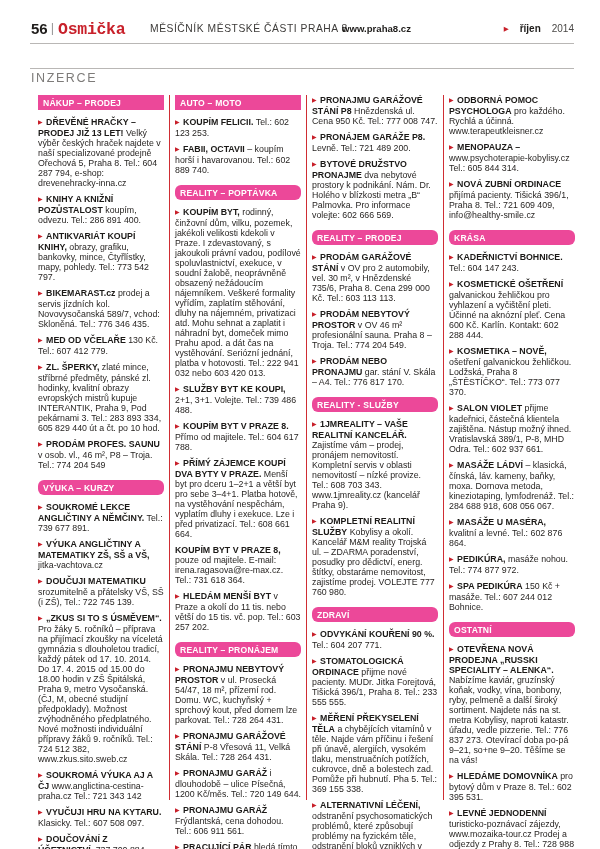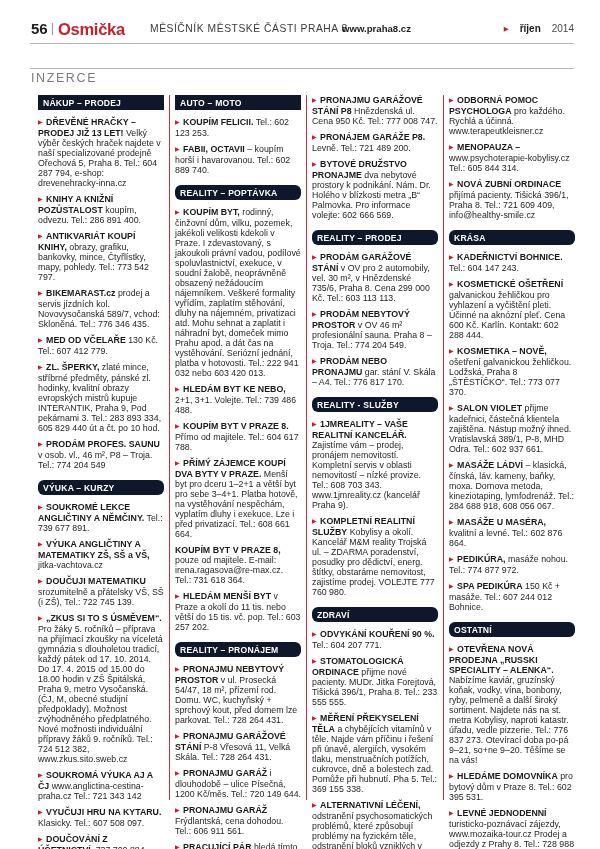--- a/index.html
+++ b/index.html
@@ -5,21 +5,21 @@
   html,body{margin:0;padding:0;}
   body{
     width:600px;height:849px;position:relative;background:#ffffff;
     font-family:"Liberation Sans",sans-serif;color:#1e1c1a;overflow:hidden;
   }
   
   .masthead{position:absolute;left:31px;right:26px;top:20px;height:18px;}
   .mh-left{position:absolute;left:0;top:0;display:flex;align-items:flex-start;}
   .page-num{font-size:15px;font-weight:bold;color:#1e1c1a;}
   .mh-sep{font-size:13px;color:#9a9a9a;margin:0 4px 0 3px;font-weight:300;}
-  .logo{font-size:16.5px;font-weight:bold;letter-spacing:-0.3px;}
+  .logo{font-size:16.5px;font-weight:bold;letter-spacing:-0.3px;font-family:Liberation Mono, monospace;}
   .mh-subtitle{position:absolute;left:119px;top:3px;font-size:10.3px;color:#3c3a38;letter-spacing:0.55px;}
   .mh-site{position:absolute;left:311px;top:3px;font-size:9.6px;font-weight:bold;color:#1e1c1a;}
   .mh-date{position:absolute;right:0;top:3px;font-size:10px;color:#1e1c1a;display:flex;align-items:baseline;gap:11px;}
   .mh-date .tri{font-size:6.5px;position:relative;top:-1px;}
   .mh-date .mon{font-weight:bold;}
   .mh-date .yr{color:#4a4846;}
   .rule{position:absolute;left:30px;right:26px;height:1px;background:#b9b7b5;}
   .rule-1{top:43px;}
   .rule-2{top:68px;}
   .section-title{position:absolute;left:31px;top:47px;font-size:12.5px;color:#7d7b79;letter-spacing:1.6px;margin-top:24px;}
@@ -29,21 +29,21 @@
   .col-0{left:0;}
   .col-1{left:137px;}
   .col-2{left:274px;}
   .col-3{left:411px;}
   .divider{position:absolute;top:0;width:1px;background:#cf2d33;}
   .div-0{left:131px;height:705px;}
   .div-1{left:268px;height:705px;}
   .div-2{left:405px;height:705px;}
   
   .section-bar{
-    background:#0f172a;color:#ffffff;font-size:8.6px;font-weight:bold;
+    background:#ec4899;color:#ffffff;font-size:8.6px;font-weight:bold;
     padding:2.5px 5px 2.5px;letter-spacing:0.2px;margin:0 0 7px 0;
   }
   .ad + .section-bar{margin-top:10px;border-radius:6px;}
   .ad{font-size:8.8px;line-height:10px;margin-bottom:6px;color:#221f1d;}
   .ad strong{font-weight:bold;color:#1b1917;}
   .arrow{color:#c8202a;font-size:6px;position:relative;top:-1px;margin-right:1px;}
 </style>
 </head>
 <body>
 
@@ -87,21 +87,21 @@
       <div class="ad"><span class="arrow">▶</span> <strong>SOUKROMÁ VÝUKA AJ A ČJ</strong><span> www.anglictina-cestina-praha.cz Tel.: 721 343 142</span></div>
       <div class="ad"><span class="arrow">▶</span> <strong>VYUČUJI HRU NA KYTARU.</strong><span> Klasicky. Tel.: 607 508 097.</span></div>
       <div class="ad"><span class="arrow">▶</span> <strong>DOUČOVÁNÍ Z ÚČETNICTVÍ.</strong><span> 737 700 884.</span></div>
     </div>
   <div class="col col-1">
       <div class="section-bar">AUTO – MOTO</div>
       <div class="ad"><span class="arrow">▶</span> <strong>KOUPÍM FELICII.</strong><span> Tel.: 602 123 253.</span></div>
       <div class="ad"><span class="arrow">▶</span> <strong>FABII, OCTAVII</strong><span> – koupím horší i havarovanou. Tel.: 602 889 740.</span></div>
       <div class="section-bar">REALITY – POPTÁVKA</div>
       <div class="ad"><span class="arrow">▶</span> <strong>KOUPÍM BYT,</strong><span> rodinný, činžovní dům, vilku, pozemek, jakékoli velikosti kdekoli v Praze. I zdevastovaný, s jakoukoli právní vadou, podílové spoluvlastnictví, exekuce, v soudní žalobě, neoprávněně obsazený nežádoucím nájemníkem. Veškeré formality vyřídím, zaplatím stěhování, dluhy na nájemném, privatizaci atd. Mohu sehnat a zaplatit i náhradní byt, domeček mimo Prahu apod. a dát čas na vystěhování. Seriózní jednání, platba v hotovosti. Tel.: 222 941 032 nebo 603 420 013.</span></div>
-      <div class="ad"><span class="arrow">▶</span> <strong>HLEDÁM BYT KE NEBO,</strong><span> 2+1, 3+1. Volejte. Tel.: 739 486 488.</span></div>
+      <div class="ad"><span class="arrow">▶</span> <strong>SLUŽBY BYT KE KOUPI,</strong><span> 2+1, 3+1. Volejte. Tel.: 739 486 488.</span></div>
       <div class="ad"><span class="arrow">▶</span> <strong>KOUPÍM BYT V PRAZE 8.</strong><span> Přímo od majitele. Tel.: 604 617 788.</span></div>
       <div class="ad"><span class="arrow">▶</span> <strong>PŘÍMÝ ZÁJEMCE KOUPÍ DVA BYTY V PRAZE.</strong><span> Menší byt pro dceru 1–2+1 a větší byt pro sebe 3–4+1. Platba hotově, na vystěhování nespěchám, vyplatím dluhy i exekuce. Lze i před privatizací. Tel.: 608 661 664.</span></div>
       <div class="ad"><strong>KOUPÍM BYT V PRAZE 8,</strong><span> pouze od majitele. E-mail: irena.ragasova@re-max.cz. Tel.: 731 618 364.</span></div>
       <div class="ad"><span class="arrow">▶</span> <strong>HLEDÁM MENŠÍ BYT</strong><span> v Praze a okolí do 11 tis. nebo větší do 15 tis. vč. pop. Tel.: 603 257 202.</span></div>
       <div class="section-bar">REALITY – PRONÁJEM</div>
       <div class="ad"><span class="arrow">▶</span> <strong>PRONAJMU NEBYTOVÝ PROSTOR</strong><span> v ul. Prosecká 54/47, 18 m², přízemí rod. Domu. WC, kuchyňský + sprchový kout, před domem lze parkovat. Tel.: 728 264 431.</span></div>
       <div class="ad"><span class="arrow">▶</span> <strong>PRONAJMU GARÁŽOVÉ STÁNÍ</strong><span> P-8 Vřesová 11, Velká Skála. Tel.: 728 264 431.</span></div>
       <div class="ad"><span class="arrow">▶</span> <strong>PRONAJMU GARÁŽ</strong><span> i dlouhodobě – ulice Písečná, 1200 Kč/měs. Tel.: 720 149 644.</span></div>
       <div class="ad"><span class="arrow">▶</span> <strong>PRONAJMU GARÁŽ</strong><span> Frýdlantská, cena dohodou. Tel.: 606 911 561.</span></div>
       <div class="ad"><span class="arrow">▶</span> <strong>PRACUJÍCÍ PÁR</strong><span> hledá tímto pronájem bytu. Zařízení nerozhoduje. Cena do 14 000 Kč – záleží na velikosti bytu. Děkují. Tel.: 777 640 390.</span></div>

